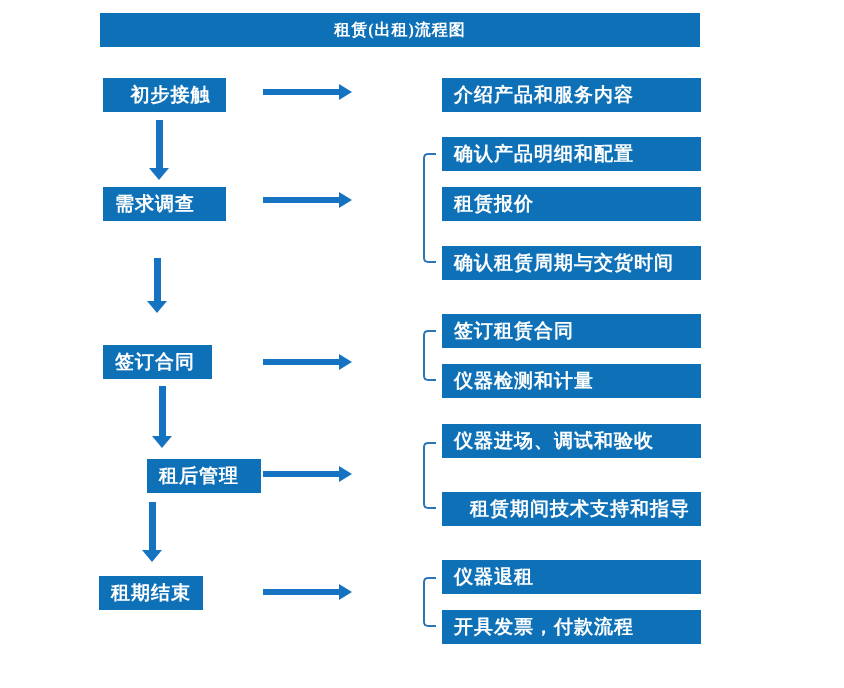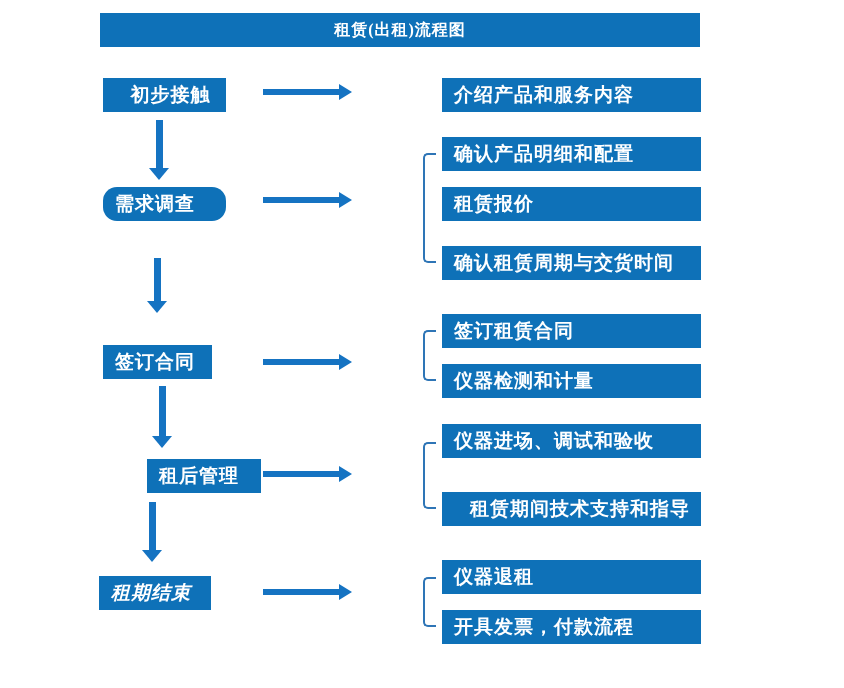--- a/index.html
+++ b/index.html
@@ -24,24 +24,24 @@
 
   
   .blue-box{
     background:var(--box-blue);color:var(--text-white);font-weight:bold;
     font-size:19px;line-height:34px;height:34px;padding-left:12px;
     letter-spacing:1px;white-space:nowrap;overflow:hidden;
   }
 
   
   .sb1{left:103px;top:78px;width:123px;text-align:center;}
-  .sb2{left:103px;top:187px;width:123px;border-radius:14px;}
+  .sb2{left:103px;top:187px;width:123px;}
   .sb3{left:103px;top:345px;width:109px;}
   .sb4{left:99px;top:459px;width:114px;margin-left:48px;}
-  .sb5{left:99px;top:576px;width:112px;font-style:italic;}
+  .sb5{left:99px;top:576px;width:104px;}
 
   
   .db{left:442px;width:259px;}
   .db10{top:78px;}
   .db20{top:137px;} .db21{top:187px;} .db22{top:246px;}
   .db30{top:314px;} .db31{top:364px;}
   .db40{top:424px;} .db41{top:492px;padding-left:28px;}
   .db50{top:560px;} .db51{top:610px;}
 
   

